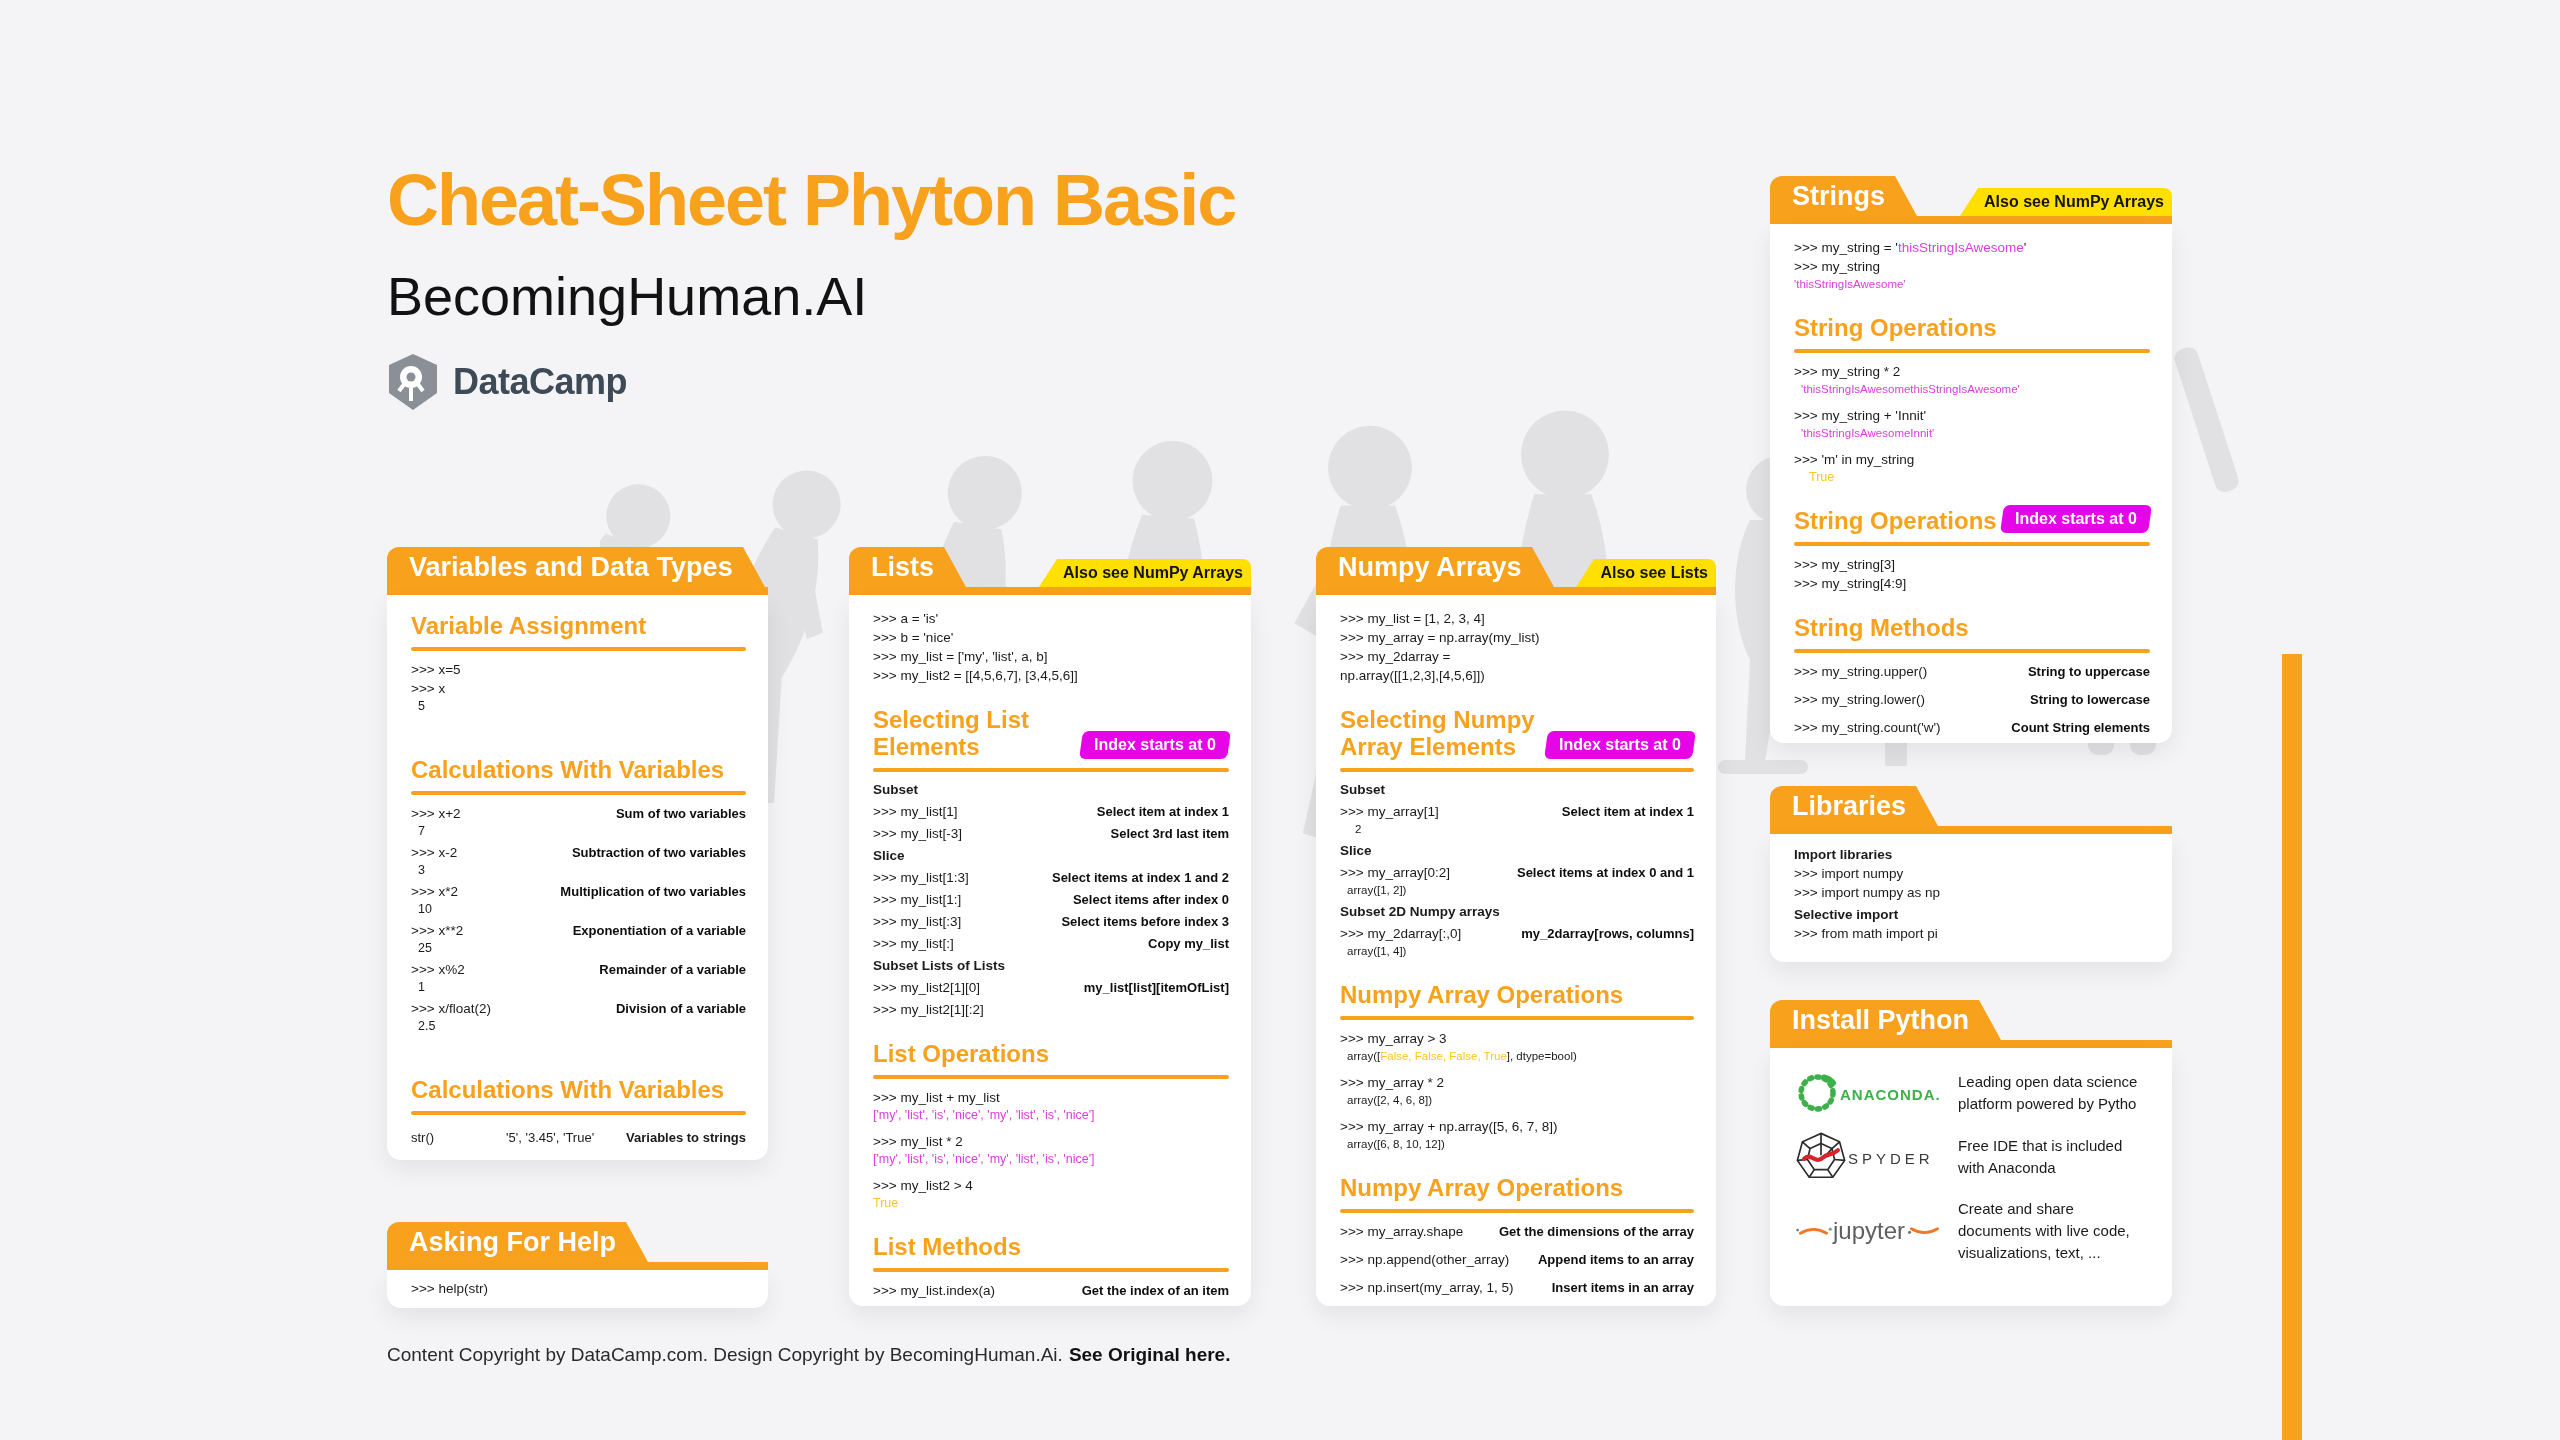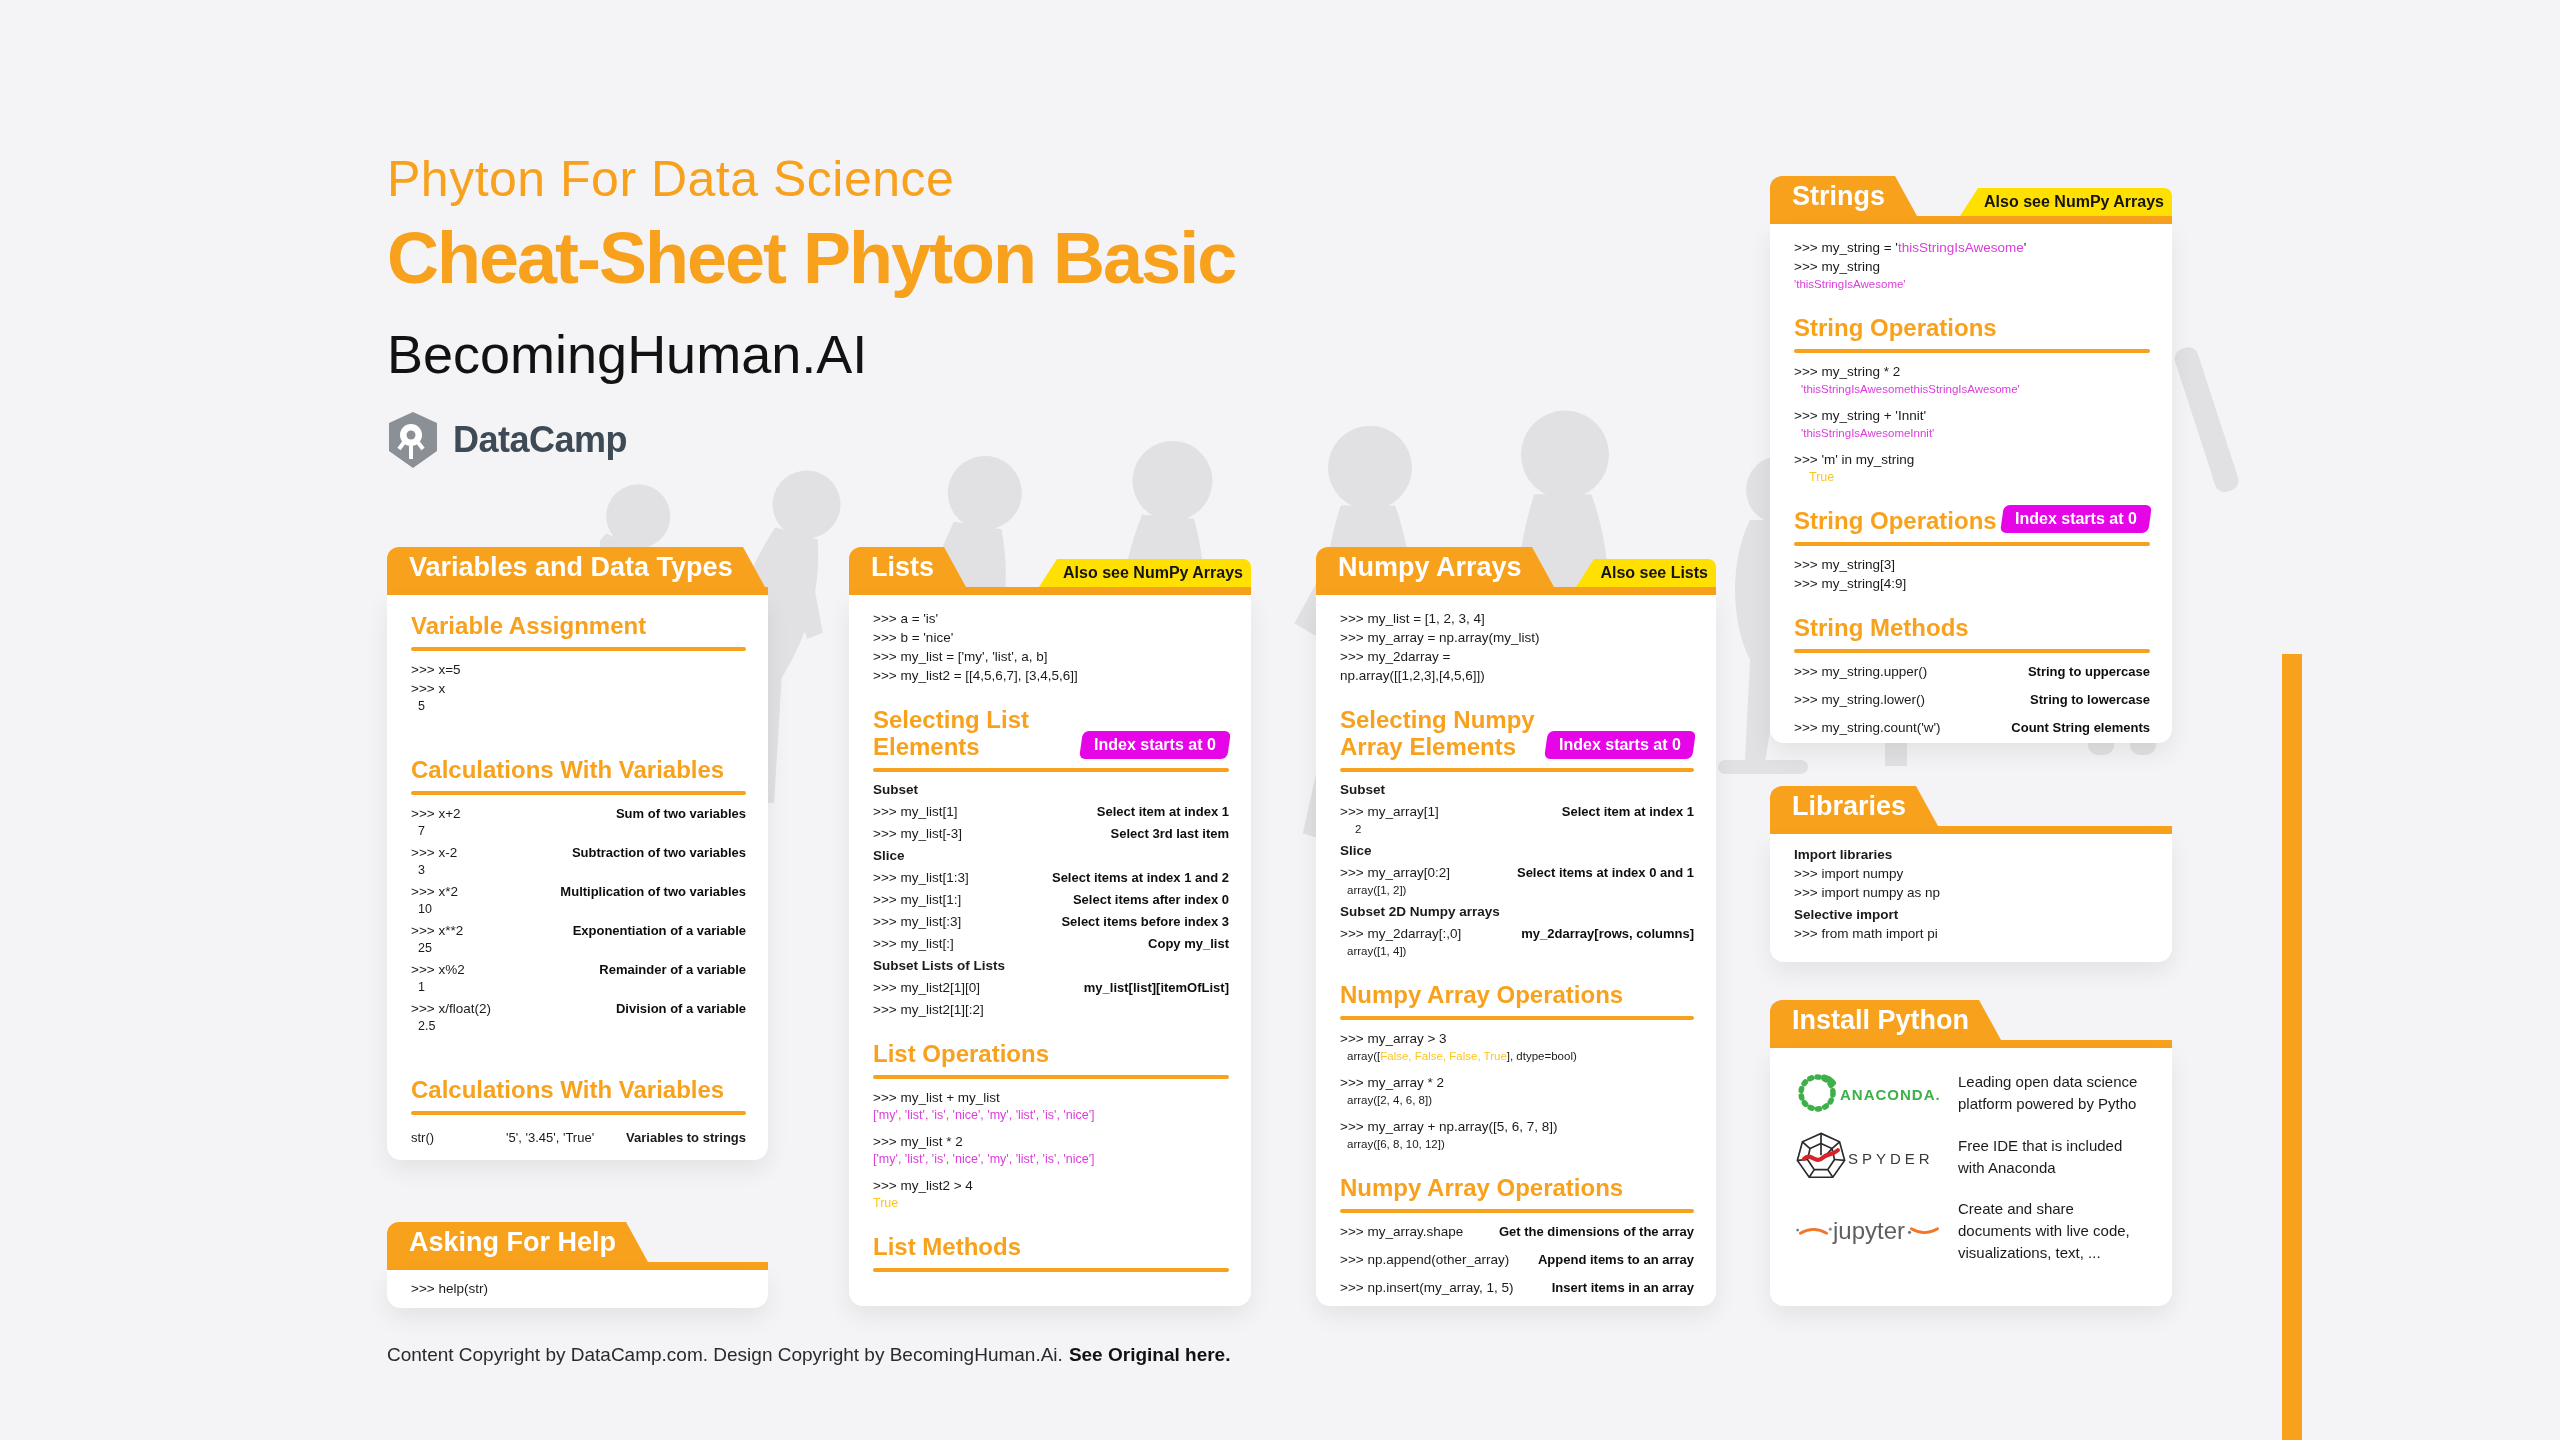--- a/index.html
+++ b/index.html
@@ -108,21 +108,20 @@
       <circle cx="1520" cy="230" r="40"></circle>
       <rect x="1478" y="280" width="86" height="170" rx="20"></rect>
       <rect x="1488" y="455" width="26" height="240" rx="10"></rect>
       <rect x="1530" y="455" width="26" height="240" rx="10"></rect>
       <rect x="1446" y="292" width="24" height="150" rx="10" transform="rotate(12 1446 292)"></rect>
       <rect x="1572" y="292" width="24" height="150" rx="10" transform="rotate(-18 1572 292)"></rect>
     </g>
   </svg>
 
   <div class="header">
-    <div class="kicker">Phyton For Data Science</div>
     <div class="title">Cheat-Sheet Phyton Basic</div>
     <div class="subtitle">BecomingHuman.AI</div>
     <div class="brand">
       <span class="brand-icon">
         <svg viewBox="0 0 52 58">
           <path d="M26 1 L50 12 L50 40 L26 57 L2 40 L2 12 Z" fill="#8A9096"></path>
           <circle cx="24" cy="24" r="11" fill="#fff"></circle>
           <circle cx="24" cy="24" r="4.5" fill="#8A9096"></circle>
           <path d="M24 35 L24 48 M18 30 L12 38 M30 30 L36 38" stroke="#fff" stroke-width="4" fill="none"></path>
         </svg>
@@ -277,20 +276,30 @@
       </div>
       <div class="entry">
         <div class="code">&gt;&gt;&gt; my_list2 &gt; 4</div>
         <div class="out yellow" style="padding-left:0;">True</div>
       </div>
 
       <div class="sec-head">
         <div class="sec-title">List Methods</div>
         <div class="sec-rule"></div>
       </div>
+      <div class="rows-med">
+        <div class="crow">
+            <span class="code">&gt;&gt;&gt; my_list.index(a)</span>
+            <span class="desc">Get the index of an item</span>
+          </div>
+        <div class="crow">
+            <span class="code">&gt;&gt;&gt; my_list.count(a)</span>
+          </div>
+
+      </div>
     </div>
   </section>
 
   <section class="panel" style="left:1316px;top:547px;width:400px;height:759px;">
     <div class="phead">
       <div class="ptab"><span>Numpy Arrays</span></div>
       <div class="ytab">Also see Lists</div>
       <div class="pstrip"></div>
     </div>
     <div class="pbody">

